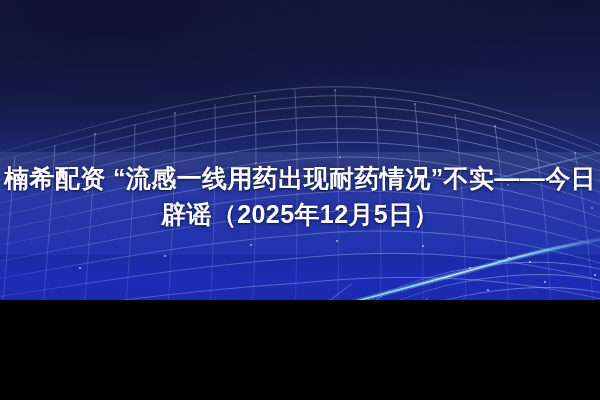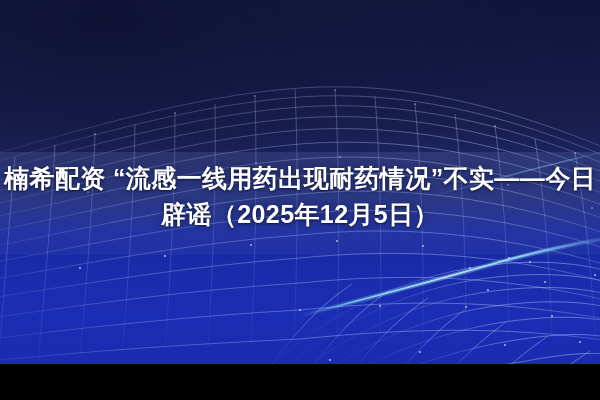--- a/index.html
+++ b/index.html
@@ -3,21 +3,21 @@
 <meta charset="utf-8">
 <style>
   html, body {
     margin: 0;
     padding: 0;
     background: #000;
   }
   #stage {
     position: relative;
     width: 600px;
-    height: 364px;
+    height: 300px;
     overflow: hidden;
     font-family: "Liberation Sans", "DejaVu Sans", sans-serif;
     background: #1b2050;
   }
 
   
   .bg-base {
     position: absolute;
     inset: 0;
     background:

